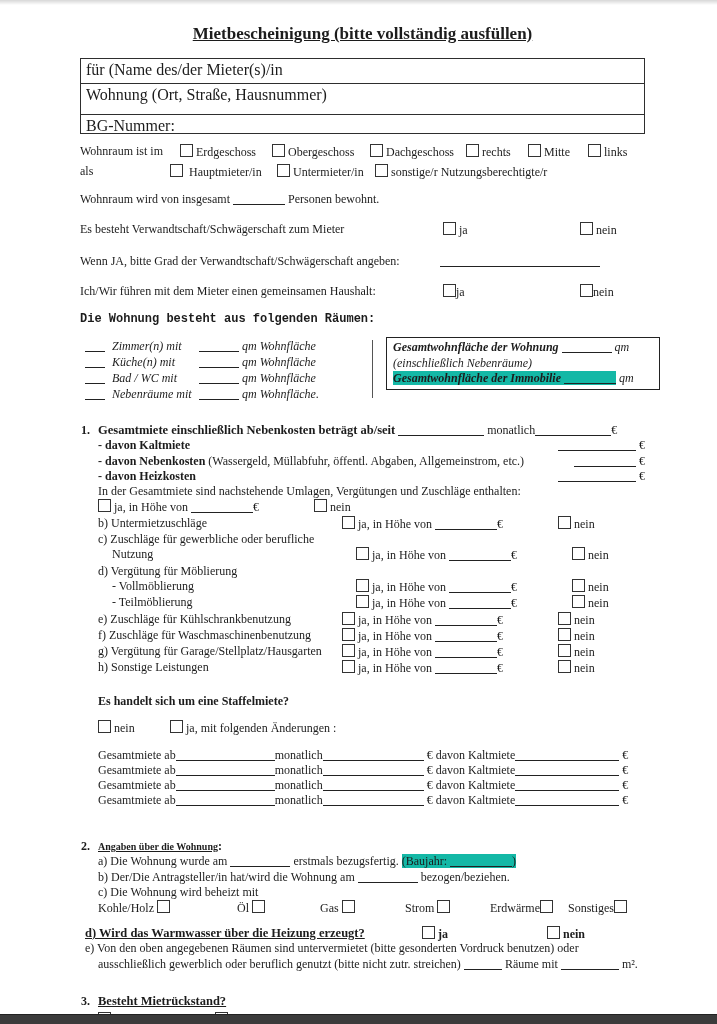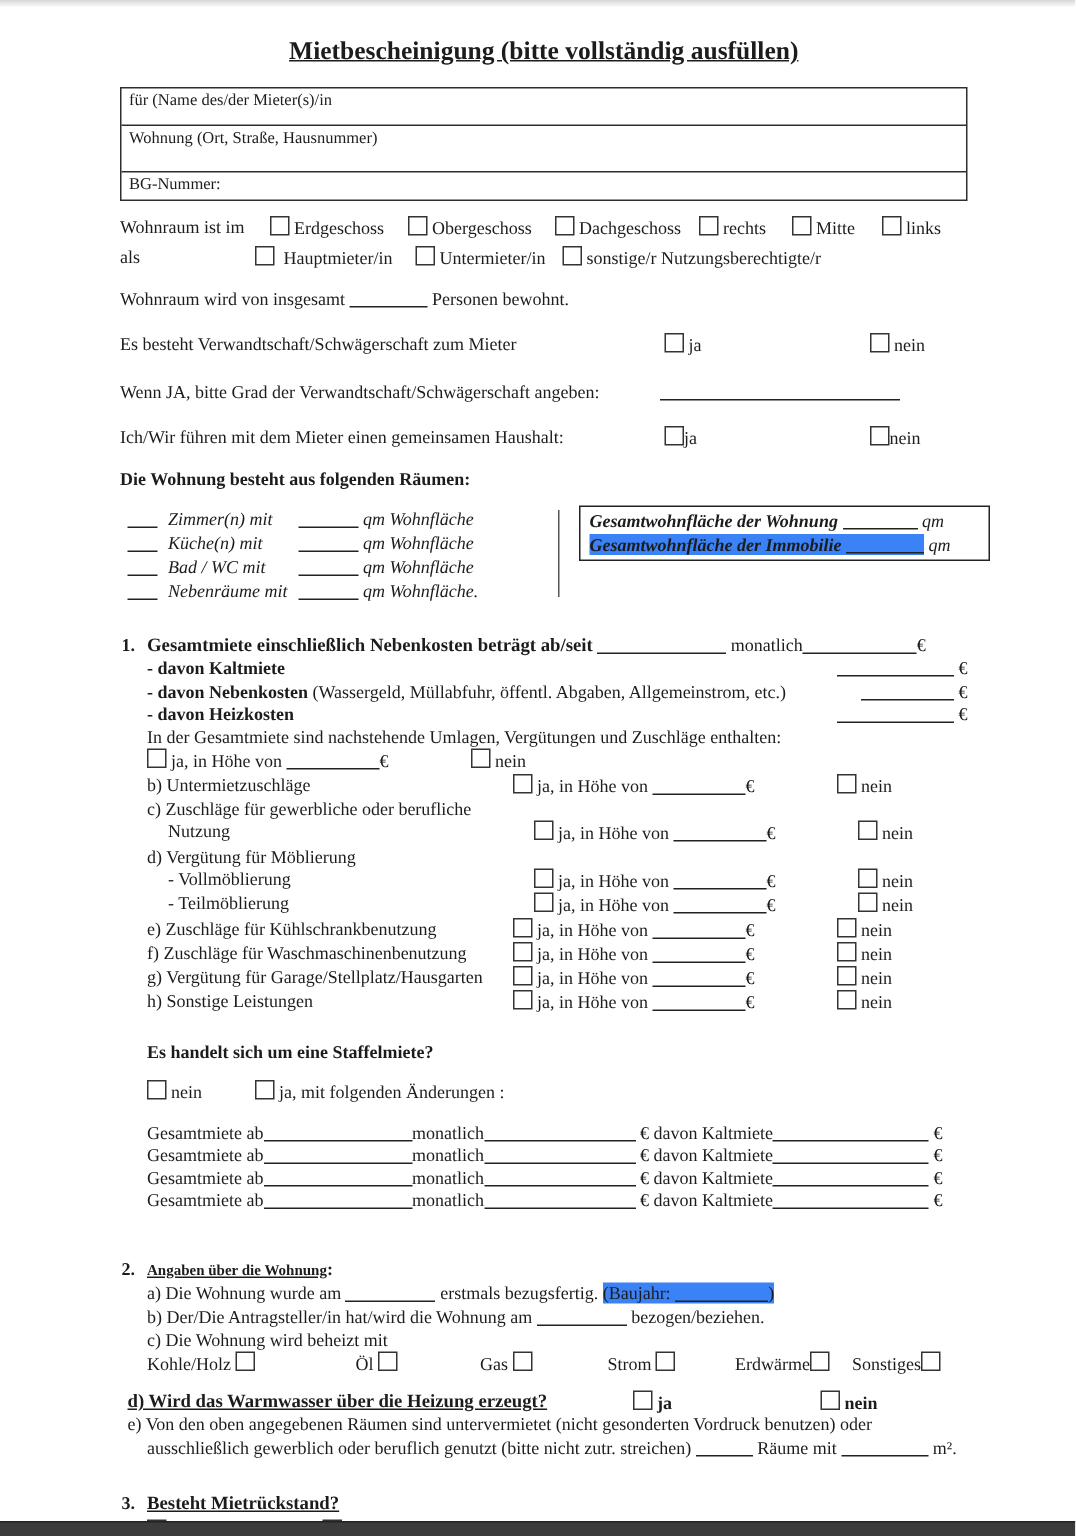--- a/index.html
+++ b/index.html
@@ -4,34 +4,34 @@
 <style>
   html,body{margin:0;padding:0;background:#ffffff;}
   .page{position:relative;width:717px;height:1024px;background:#fff;overflow:hidden;
         font-family:"Liberation Serif","DejaVu Serif",serif;font-size:12px;color:#1c1c1c;}
   .topshade{position:absolute;top:0;left:0;right:0;height:5px;background:linear-gradient(#d7d7d7,#ffffff);}
   .botbar{position:absolute;bottom:0;left:0;right:0;height:9px;background:#3b3b3b;border-top:1px solid #222;}
   .content{position:absolute;left:80px;top:24px;width:565px;}
   .title{margin:0;text-align:center;font-size:17px;font-weight:bold;}
   .title span{text-decoration:underline;}
   
-  .hbox{border:1.4px solid #2e2e2e;margin-top:14px;font-size:11px;}
+  .hbox{border:1.4px solid #2e2e2e;margin-top:14px;font-size:16px;}
   .hrow{padding:2px 5px;}
   .hrow+.hrow{border-top:1px solid #2e2e2e;}
   .hrow.r1{height:20px;}
   .hrow.r2{height:26px;}
   .hrow.r3{height:14px;}
   
   .cb{display:inline-block;width:11px;height:11px;border:1.3px solid #333;background:#fff;vertical-align:-1px;}
   .blank{display:inline-block;border-bottom:1.2px solid #222;height:12px;vertical-align:-2px;}
   .row{position:relative;white-space:nowrap;min-height:15px;}
   .at{position:absolute;top:0;white-space:nowrap;}
   .b{font-weight:bold;}
   .u{text-decoration:underline;}
-  .hl{background:#3b82f6;}
+  .hl{background:#14b8a6;}
   .sb{display:flex;justify-content:space-between;}
   
   .secblock{position:relative;margin-left:18px;}
   .secnum{position:absolute;left:-17px;top:0;font-weight:bold;}
   .s1{line-height:15.3px;}
   .irow{display:flex;}
   .ilabel{width:244px;}
   .ind{padding-left:14px;}
   .jacell{width:216px;}
   .staffel-table{line-height:14px;}
@@ -88,21 +88,21 @@
       <span>Wenn JA, bitte Grad der Verwandtschaft/Schwägerschaft angeben:</span>
       <span class="at blank" style="left:360px;width:160px"></span>
     </div>
 
     <div class="row" style="margin-top:15px;">
       <span>Ich/Wir führen mit dem Mieter einen gemeinsamen Haushalt:</span>
       <span class="at" style="left:363px"><span class="cb"></span><span>ja</span></span>
       <span class="at" style="left:500px"><span class="cb"></span><span>nein</span></span>
     </div>
 
-    <div class="row b" style="margin-top:13px;"><span>Die Wohnung besteht aus folgenden Räumen:</span></div>
+    <div class="row b" style="margin-top:13px;font-family:Liberation Mono, monospace;"><span>Die Wohnung besteht aus folgenden Räumen:</span></div>
 
     <div class="rooms">
       <div class="row" style="margin-left:5px">
         <span class="blank" style="width:20px"></span>
         <span style="display:inline-block;width:84px;padding-left:4px">Zimmer(n) mit</span>
         <span class="blank" style="width:40px"></span>
         <span>qm Wohnfläche</span>
       </div>
       <div class="row" style="margin-left:5px">
         <span class="blank" style="width:20px"></span>
@@ -124,20 +124,21 @@
       </div>
 
       <div class="vline"></div>
 
       <div class="gbox">
         <div class="row">
           <span class="b">Gesamtwohnfläche der Wohnung</span>
           <span class="blank" style="width:50px"></span>
           <span>qm</span>
         </div>
+        <div class="row"><span>(einschließlich Nebenräume)</span></div>
         <div class="row">
           <span class="hl"><span class="b">Gesamtwohnfläche der Immobilie</span> <span class="blank" style="width:52px"></span></span>
           <span>qm</span>
         </div>
       </div>
     </div>
 
     <div class="secblock s1" style="margin-top:21px;">
       <span class="secnum">1.</span>
       <div class="row">
@@ -250,21 +251,21 @@
         <span class="at" style="left:222px"><span>Gas</span> <span class="cb"></span></span>
         <span class="at" style="left:307px"><span>Strom</span> <span class="cb"></span></span>
         <span class="at" style="left:392px"><span>Erdwärme</span><span class="cb"></span></span>
         <span class="at" style="left:470px"><span>Sonstiges</span><span class="cb"></span></span>
       </div>
       <div class="row" style="margin-top:9px;margin-left:-13px;">
         <span class="b u" style="font-size:12.5px">d) Wird das Warmwasser über die Heizung erzeugt?</span>
         <span class="at" style="left:337px"><span class="cb"></span> <span class="b">ja</span></span>
         <span class="at" style="left:462px"><span class="cb"></span> <span class="b">nein</span></span>
       </div>
-      <div class="row" style="margin-left:-13px;"><span>e) Von den oben angegebenen Räumen sind untervermietet (nicht gesonderten Vordruck benutzen) oder</span></div>
+      <div class="row" style="margin-left:-13px;"><span>e) Von den oben angegebenen Räumen sind untervermietet (bitte gesonderten Vordruck benutzen) oder</span></div>
       <div class="row">
         <span>ausschließlich gewerblich oder beruflich genutzt (bitte nicht zutr. streichen)</span>
         <span class="blank" style="width:38px"></span>
         <span>Räume mit</span>
         <span class="blank" style="width:58px"></span>
         <span>m².</span>
       </div>
     </div>
 
     <div class="secblock" style="margin-top:22px;">

